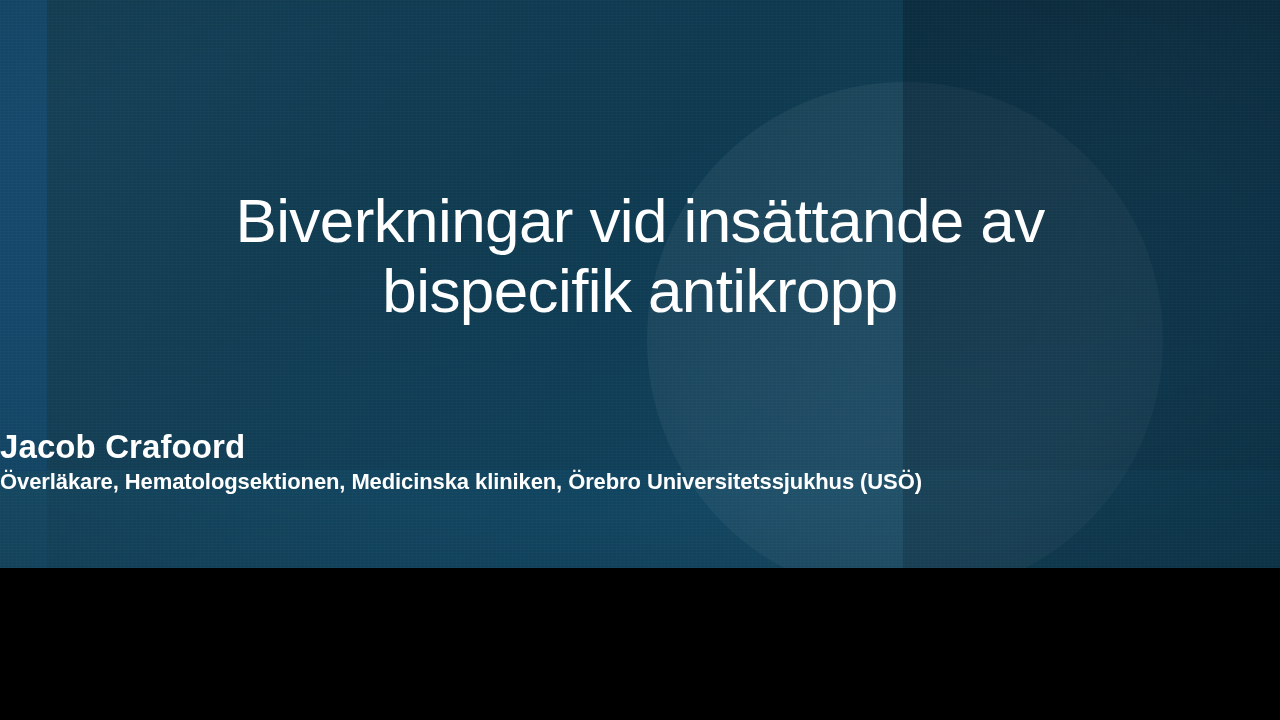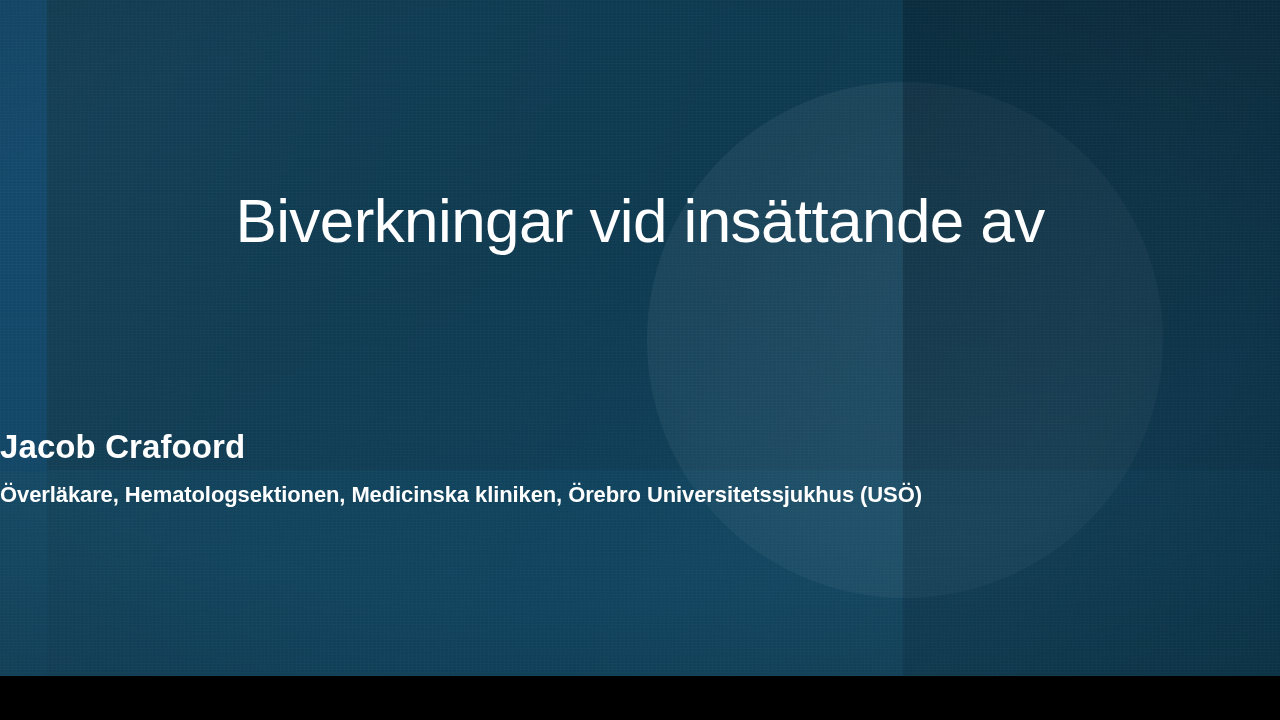--- a/index.html
+++ b/index.html
@@ -3,21 +3,21 @@
 <meta charset="utf-8">
 <style>
   html, body {
     margin: 0;
     padding: 0;
     background: #000;
   }
   #slide {
     position: relative;
     width: 1280px;
-    height: 676px;
+    height: 568px;
     overflow: hidden;
     font-family: "Liberation Sans", sans-serif;
     background: #0c4a6e;
   }
 
   
   .bg-base {
     position: absolute;
     inset: 0;
     background:
@@ -145,21 +145,21 @@
     line-height: 38px;
     font-weight: 600;
     letter-spacing: 0.1px;
   }
   .presenter-role {
     color: #ffffff;
     font-size: 22px;
     line-height: 28px;
     font-weight: 600;
     letter-spacing: -0.1px;
-    margin-top: 15px;
+    margin-top: 2px;
     white-space: nowrap;
   }
 </style>
 </head>
 <body>
 
 <div id="slide">
 
   <div class="bg-base"></div>
   <div class="bg-lower-wash"></div>
@@ -168,20 +168,21 @@
   <div class="accent-band"></div>
   <div class="accent-band-lower"></div>
   <div class="dark-panel"></div>
   <div class="vignette"></div>
   <div class="noise"></div>
 
   <div class="content">
 
     <div class="title-block">
       <div class="title-line line-1">Biverkningar vid insättande av</div>
+      <div class="title-line line-2">bispecifik antikropp</div>
     </div>
 
     <div class="byline-block">
       <div class="presenter-name">Jacob Crafoord</div>
       <div class="presenter-role">Överläkare, Hematologsektionen, Medicinska kliniken, Örebro Universitetssjukhus (USÖ)</div>
     </div>
 
   </div>
 </div>
 

